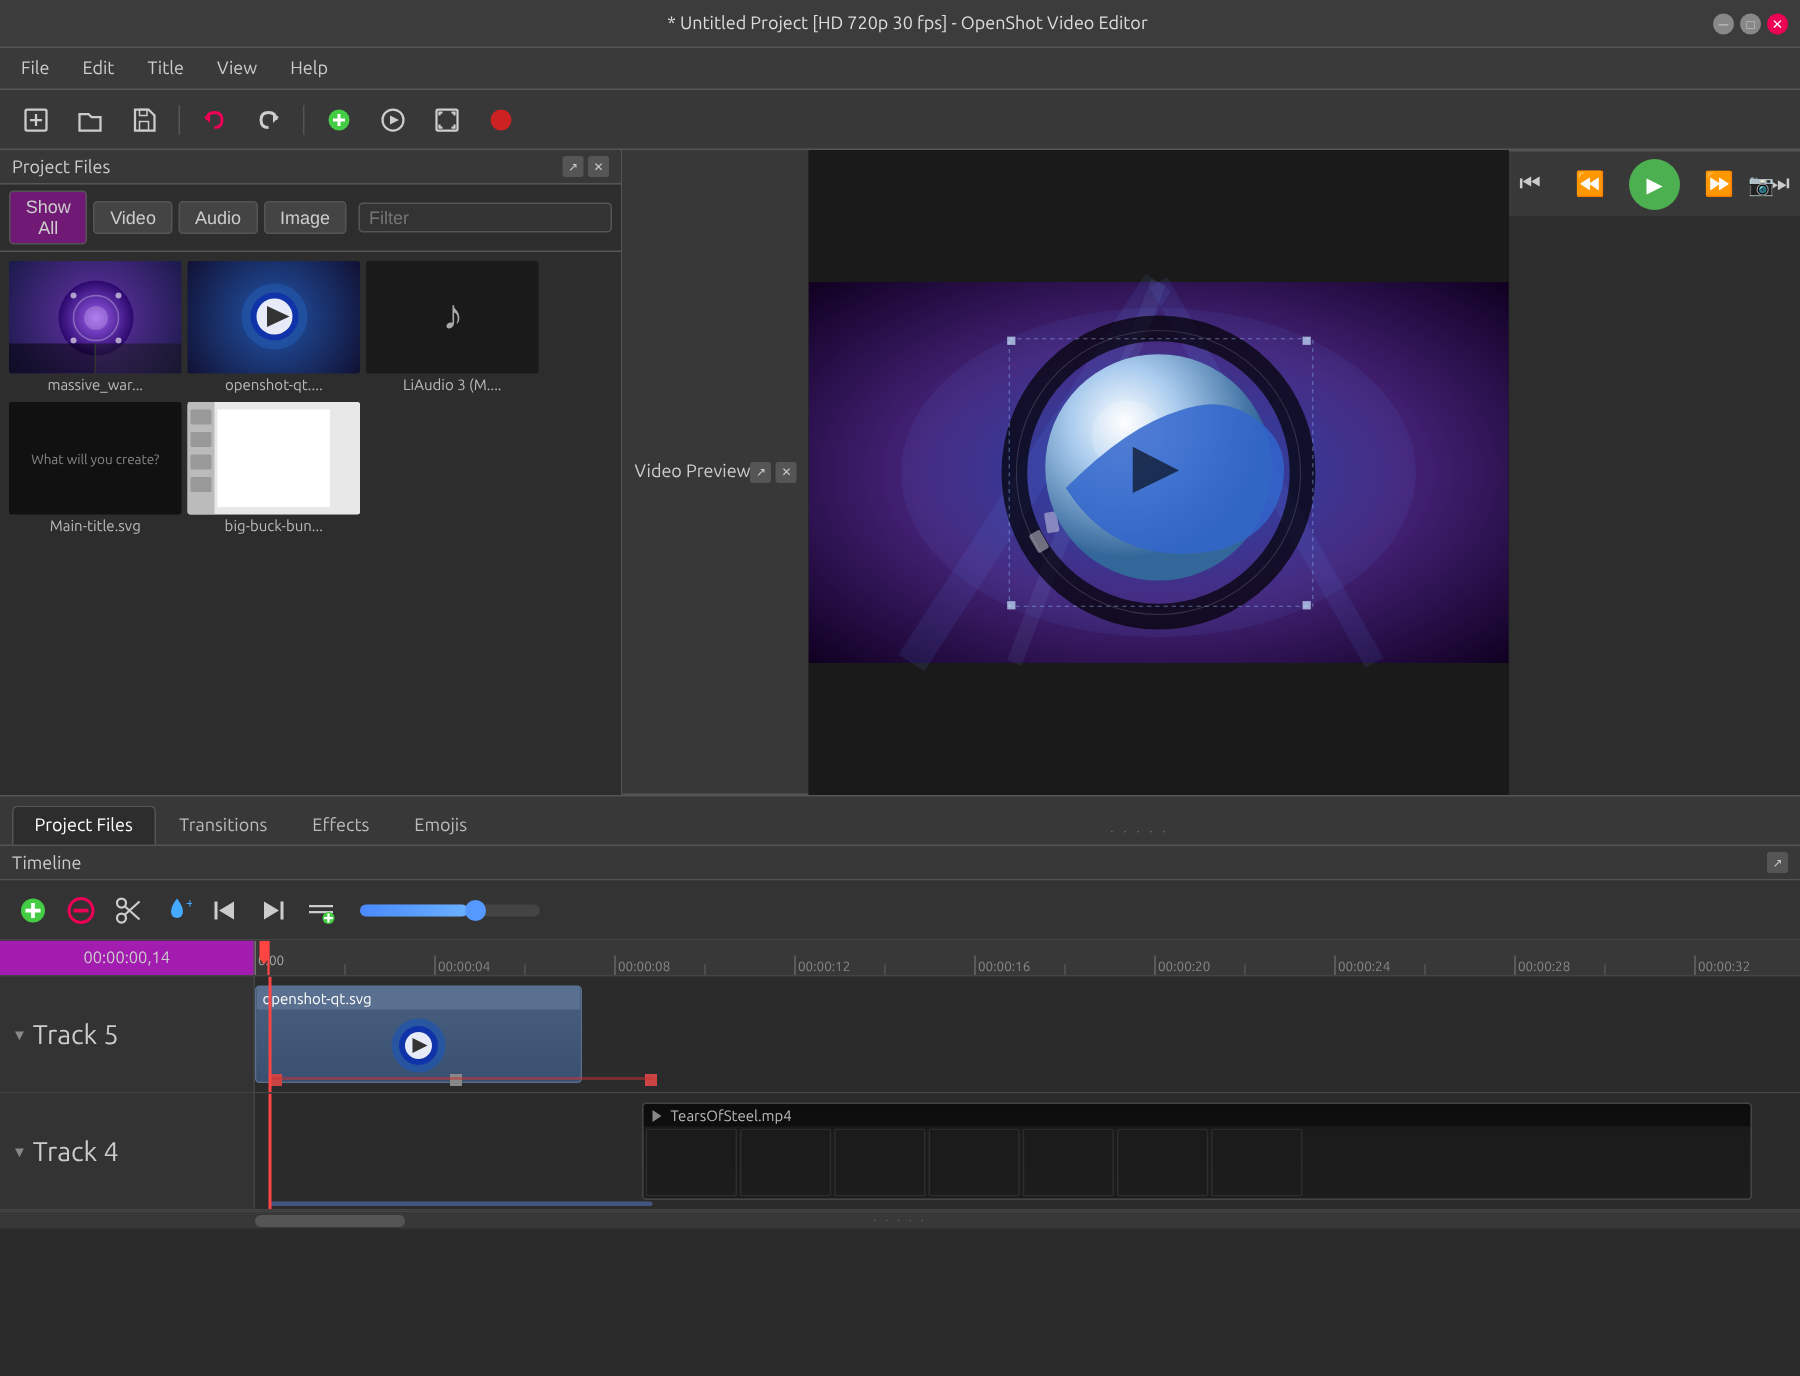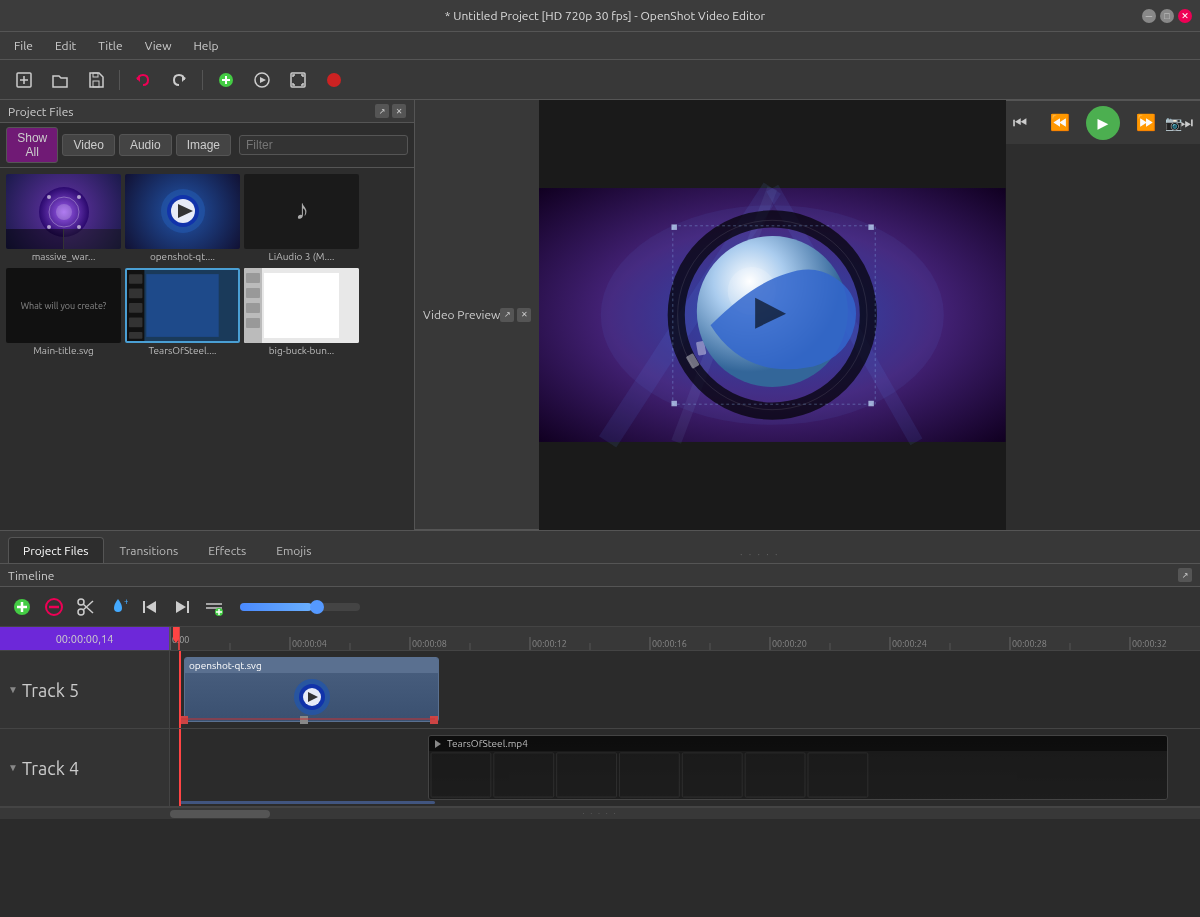--- a/index.html
+++ b/index.html
@@ -54,21 +54,21 @@
     .btab { padding: 6px 14px; cursor: pointer; font-size: 12px; color: #bbb; border-radius: 4px 4px 0 0; margin-right: 2px; }
     .btab.active { background: #2d2d2d; color: #fff; border: 1px solid #555; border-bottom: none; }
 
     
     #timeline { flex: 1; background: #2b2b2b; display: flex; flex-direction: column; }
     #tl-header { background: #383838; padding: 4px 8px; display: flex; justify-content: space-between; align-items: center; border-bottom: 1px solid #555; }
     #tl-toolbar { background: #333; height: 40px; display: flex; align-items: center; padding: 0 8px; gap: 4px; border-bottom: 1px solid #444; }
     .tl-btn { width: 28px; height: 26px; background: transparent; border: none; cursor: pointer; display: flex; align-items: center; justify-content: center; border-radius: 3px; }
 
     #tl-ruler { background: #383838; height: 24px; display: flex; align-items: center; border-bottom: 1px solid #444; position: relative; overflow: hidden; }
-    #tl-ruler .timecode { position: absolute; left: 0; width: 170px; background: #6d28d9; display: flex; align-items: center; justify-content: center; font-size: 11px; color: #ccc; border-right: 1px solid #555; height: 100%; text-align: center; }
+    #tl-ruler .timecode { position: absolute; left: 0; width: 170px; background: #a21caf; display: flex; align-items: center; justify-content: center; font-size: 11px; color: #ccc; border-right: 1px solid #555; height: 100%; text-align: center; }
     #tl-ruler .ruler-marks { position: absolute; left: 170px; right: 0; height: 100%; display: flex; align-items: center; }
 
     #tl-tracks { flex: 1; overflow-y: auto; }
     .track { display: flex; height: 78px; border-bottom: 1px solid #444; }
     .track-header { width: 170px; min-width: 170px; background: #333; display: flex; align-items: center; padding: 0 8px; border-right: 1px solid #444; gap: 4px; }
     .track-name { font-size: 18px; color: #ccc; }
     .track-body { flex: 1; background: #2b2b2b; position: relative; overflow: hidden; }
 
     
     .clip { position: absolute; height: 65px; top: 6px; border-radius: 3px; overflow: hidden; display: flex; flex-direction: column; cursor: pointer; }
@@ -250,38 +250,20 @@
         <div class="pf-label">LiAudio 3 (M....</div>
       </div>
 
       <div class="pf-item">
         <div class="pf-thumb" style="background:#111;">
           <div style="font-size:9px;color:#888;text-align:center;padding:4px;">What will you create?</div>
         </div>
         <div class="pf-label">Main-title.svg</div>
       </div>
 
-      <div class="pf-item">
-        <div class="pf-thumb thumb-tears">
-
-          <svg width="115" height="75" viewBox="0 0 115 75">
-            <rect width="115" height="75" fill="#1a3a5a"></rect>
-
-            <rect x="0" y="0" width="18" height="75" fill="#111"></rect>
-            <rect x="2" y="5" width="14" height="10" rx="1" fill="#333"></rect>
-            <rect x="2" y="20" width="14" height="10" rx="1" fill="#333"></rect>
-            <rect x="2" y="35" width="14" height="10" rx="1" fill="#333"></rect>
-            <rect x="2" y="50" width="14" height="10" rx="1" fill="#333"></rect>
-            <rect x="2" y="65" width="14" height="7" rx="1" fill="#333"></rect>
-
-            <rect x="20" y="5" width="75" height="65" fill="#2255aa" opacity="0.6"></rect>
-          </svg>
-        </div>
-        <div class="pf-label">TearsOfSteel....</div>
-      </div>
 
       <div class="pf-item">
         <div class="pf-thumb" style="background:#ddd;">
           <svg width="115" height="75" viewBox="0 0 115 75">
             <rect width="115" height="75" fill="#e8e8e8"></rect>
 
             <rect x="0" y="0" width="18" height="75" fill="#bbb"></rect>
             <rect x="2" y="5" width="14" height="10" rx="1" fill="#999"></rect>
             <rect x="2" y="20" width="14" height="10" rx="1" fill="#999"></rect>
             <rect x="2" y="35" width="14" height="10" rx="1" fill="#999"></rect>
@@ -487,21 +469,21 @@
 
     <div class="track">
       <div class="track-header">
         <span class="track-chevron">▼</span>
         <span class="track-name">Track 5</span>
       </div>
       <div class="track-body">
 
         <div style="position:absolute;left:9px;top:0;bottom:0;width:2px;background:#ff4444;z-index:10;"></div>
 
-        <div class="clip clip-svg" style="left:14px;width:255px;">
+        <div class="clip clip-svg" style="left:0;width:218px;">
           <div class="clip-header">openshot-qt.svg</div>
           <div class="clip-body">
 
             <svg width="50" height="45" viewBox="0 0 50 45">
               <circle cx="25" cy="22" r="18" fill="#2255aa" opacity="0.8"></circle>
               <circle cx="25" cy="22" r="13" fill="#1133aa"></circle>
               <circle cx="25" cy="22" r="9" fill="white" opacity="0.9"></circle>
               <polygon points="21,17 21,27 31,22" fill="#333"></polygon>
             </svg>
           </div>

